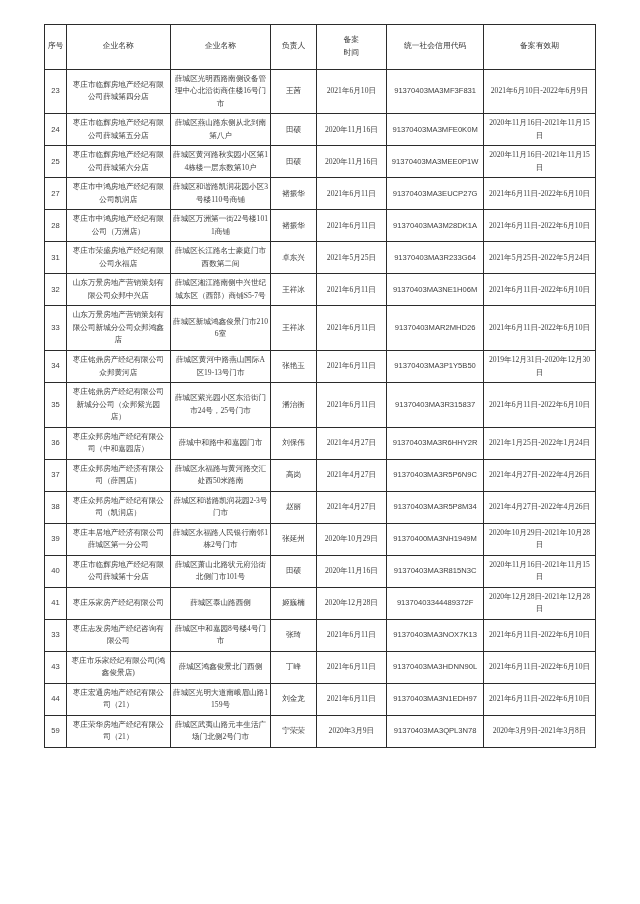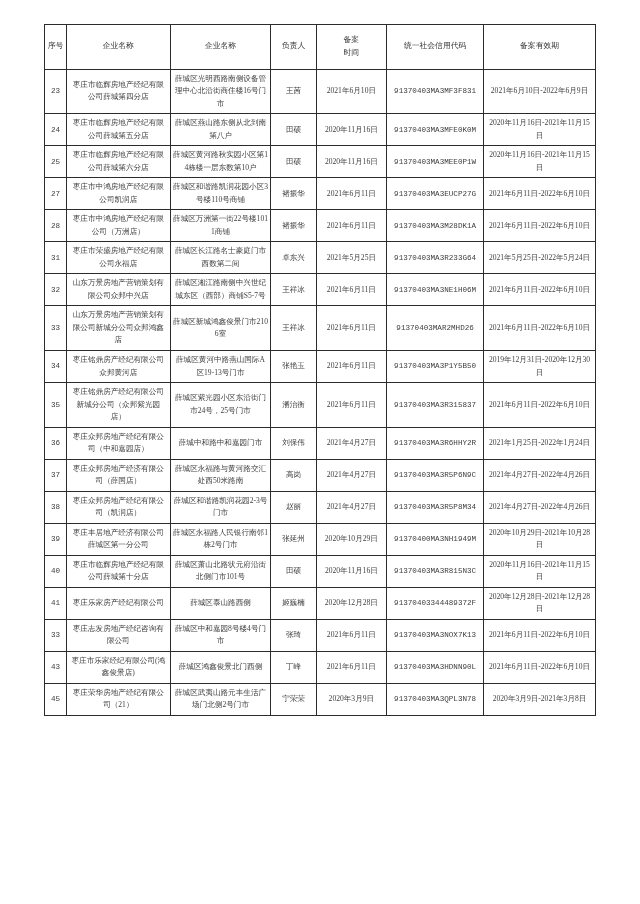--- a/index.html
+++ b/index.html
@@ -3,21 +3,21 @@
 <meta charset="utf-8">
 <style>
   html,body{margin:0;padding:0;background:#ffffff;width:640px;height:904px;overflow:hidden;
     font-family:"Liberation Serif","DejaVu Serif",serif;}
   .page{width:640px;height:904px;position:relative;background:#fff;}
   table{width:552px;border-collapse:collapse;table-layout:fixed;margin:24px auto 0 auto;}
   th,td{border:1px solid #2b2b2b;font-size:7.6px;color:#3e3e3e;text-align:center;
     vertical-align:middle;padding:3px 2px;line-height:1.65;font-weight:normal;
     word-break:break-all;}
   th{padding:9px 2px;white-space:pre-line;font-size:7.8px;color:#333;}
-  td.num{font-family:Liberation Mono, monospace;}
+  td.num{font-family:Liberation Sans, sans-serif;}
 </style>
 </head>
 <body>
 
 <div class="page">
   <table>
     <colgroup>
       <col style="width:4%">
         <col style="width:18.8%">
         <col style="width:18.3%">
@@ -195,21 +195,30 @@
         <tr>
           <td class="num">43</td>
           <td>枣庄市乐家经纪有限公司(鸿鑫俊景店)</td>
           <td>薛城区鸿鑫俊景北门西侧</td>
           <td>丁峰</td>
           <td>2021年6月11日</td>
           <td class="num">91370403MA3HDNN90L</td>
           <td>2021年6月11日-2022年6月10日</td>
         </tr>
         <tr>
-          <td class="num">45</td>
+          <td class="num">44</td>
+          <td>枣庄宏通房地产经纪有限公司（21）</td>
+          <td>薛城区光明大道南峨眉山路1159号</td>
+          <td>刘金龙</td>
+          <td>2021年6月11日</td>
+          <td class="num">91370403MA3N1EDH97</td>
+          <td>2021年6月11日-2022年6月10日</td>
+        </tr>
+        <tr>
+          <td class="num">59</td>
           <td>枣庄荣华房地产经纪有限公司（21）</td>
           <td>薛城区武夷山路元丰生活广场门北侧2号门市</td>
           <td>宁荣荣</td>
           <td>2020年3月9日</td>
           <td class="num">91370403MA3QPL3N78</td>
           <td>2020年3月9日-2021年3月8日</td>
         </tr>
       </tbody>
   </table>
 

